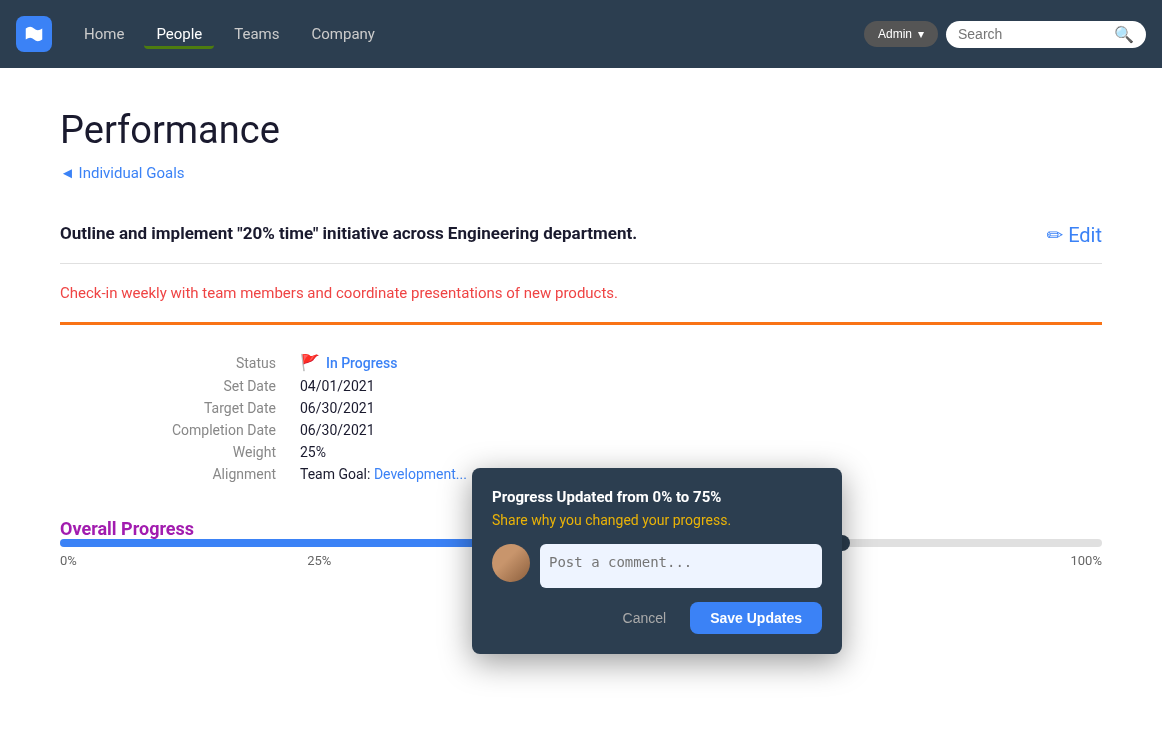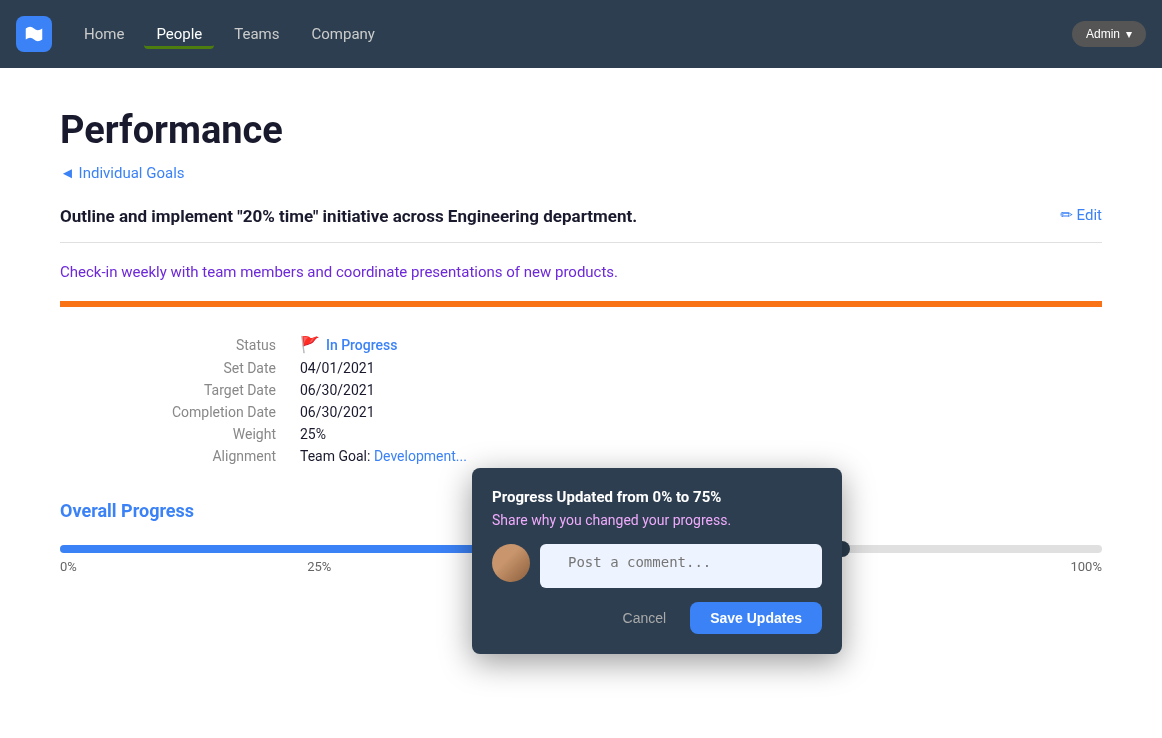--- a/index.html
+++ b/index.html
@@ -64,61 +64,61 @@
     
     .main {
       background: white;
       min-height: calc(100vh - 50px);
       padding: 40px 60px;
       position: relative;
     }
 
     .page-title {
       font-size: 38px;
-      font-weight: 700;
+      font-weight: 400;
       color: #1a1a2e;
       margin-bottom: 12px;
     }
 
     .back-link {
       color: #3b82f6;
       font-size: 15px;
       cursor: pointer;
       display: flex; align-items: center; gap: 4px;
-      margin-bottom: 24px;
+      margin-bottom: 41px;
       text-decoration: none;
     }
 
     .goal-title-row {
       display: flex;
       align-items: flex-start;
       justify-content: space-between;
       padding-bottom: 16px;
       border-bottom: 1px solid #e0e0e0;
       margin-bottom: 20px;
     }
     .goal-title {
       font-size: 17px;
       font-weight: 700;
       color: #1a1a2e;
       max-width: 900px;
     }
     .edit-link {
       color: #3b82f6;
-      font-size: 15px;
+      font-size: 20px;
       cursor: pointer;
       display: flex; align-items: center; gap: 4px;
       white-space: nowrap;
     }
 
     .goal-desc {
       font-size: 15px;
-      color: #6d28d9;
+      color: #ef4444;
       padding-bottom: 20px;
-      border-bottom: 6px solid #f97316;
+      border-bottom: 3px solid #f97316;
       margin-bottom: 28px;
     }
 
     
     .details-table {
       display: grid;
       grid-template-columns: 160px auto;
       row-gap: 6px;
       margin-left: 80px;
       margin-bottom: 36px;
@@ -142,22 +142,22 @@
       color: #3b82f6;
       font-weight: 500;
     }
     .flag-icon { font-size: 16px; }
     .alignment-link { color: #3b82f6; cursor: pointer; }
 
     
     .section-title {
       font-size: 18px;
       font-weight: 700;
-      color: #3b82f6;
-      margin-bottom: 24px;
+      color: #a21caf;
+      margin-bottom: 0;
     }
 
     .progress-bar-container {
       position: relative;
       margin: 0 0 8px 0;
     }
     .progress-track {
       height: 8px;
       background: #e0e0e0;
       border-radius: 4px;
@@ -204,21 +204,21 @@
       box-shadow: 0 8px 32px rgba(0,0,0,0.4);
       pointer-events: all;
     }
     .popup-title {
       color: white;
       font-size: 15px;
       font-weight: 700;
       margin-bottom: 6px;
     }
     .popup-subtitle {
-      color: #f0abfc;
+      color: #eab308;
       font-size: 14px;
       margin-bottom: 16px;
     }
     .popup-input-row {
       display: flex; align-items: flex-start; gap: 10px;
     }
     .avatar {
       width: 38px; height: 38px;
       border-radius: 50%;
       overflow: hidden;
@@ -229,21 +229,21 @@
       width: 100%; height: 100%;
       object-fit: cover;
       
       background: linear-gradient(135deg, #c8956c 40%, #8b5e3c 100%);
     }
     .popup-textarea {
       flex: 1;
       background: #eef4ff;
       border: none;
       border-radius: 6px;
-      padding: 10px 28px;
+      padding: 10px 9px;
       font-size: 14px;
       resize: none;
       height: 44px;
       outline: none;
       color: #333;
     }
     .popup-actions {
       display: flex;
       justify-content: flex-end;
       align-items: center;
@@ -280,20 +280,24 @@
   </div>
   <a class="nav-link">Home</a>
   <a class="nav-link active">People</a>
   <a class="nav-link">Teams</a>
   <a class="nav-link">Company</a>
   <div class="nav-spacer"></div>
   <button class="admin-btn">
     <span>Admin</span>
     <span>▾</span>
   </button>
+  <div class="search-bar">
+    <input type="text" placeholder="Search" style="">
+    <span>🔍</span>
+  </div>
 </nav>
 
 <div class="main">
 
   <h1 class="page-title">Performance</h1>
 
   <a class="back-link">◄ Individual Goals</a>
 
   <div class="goal-title-row">
     <div class="goal-title">Outline and implement "20% time" initiative across Engineering department.</div>

